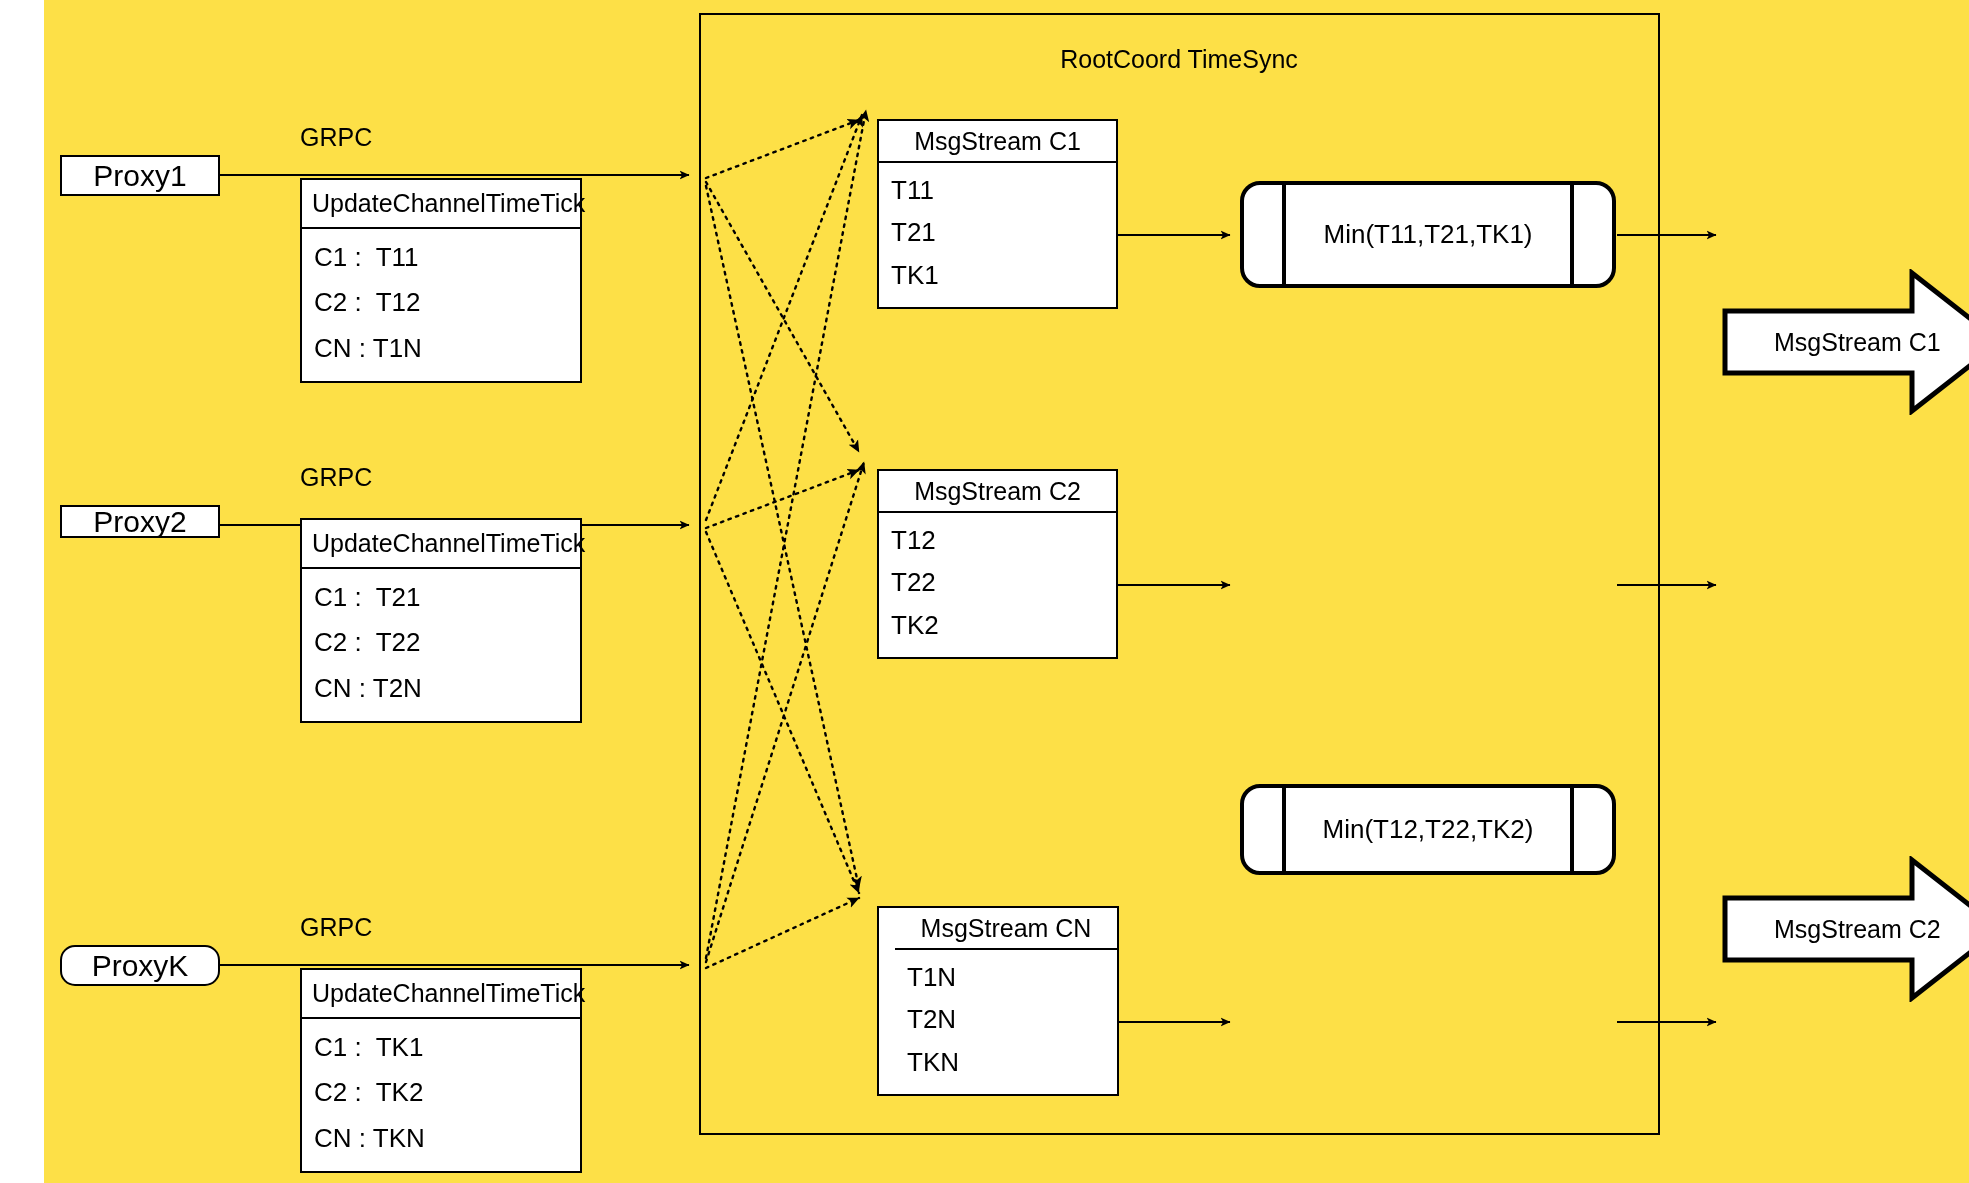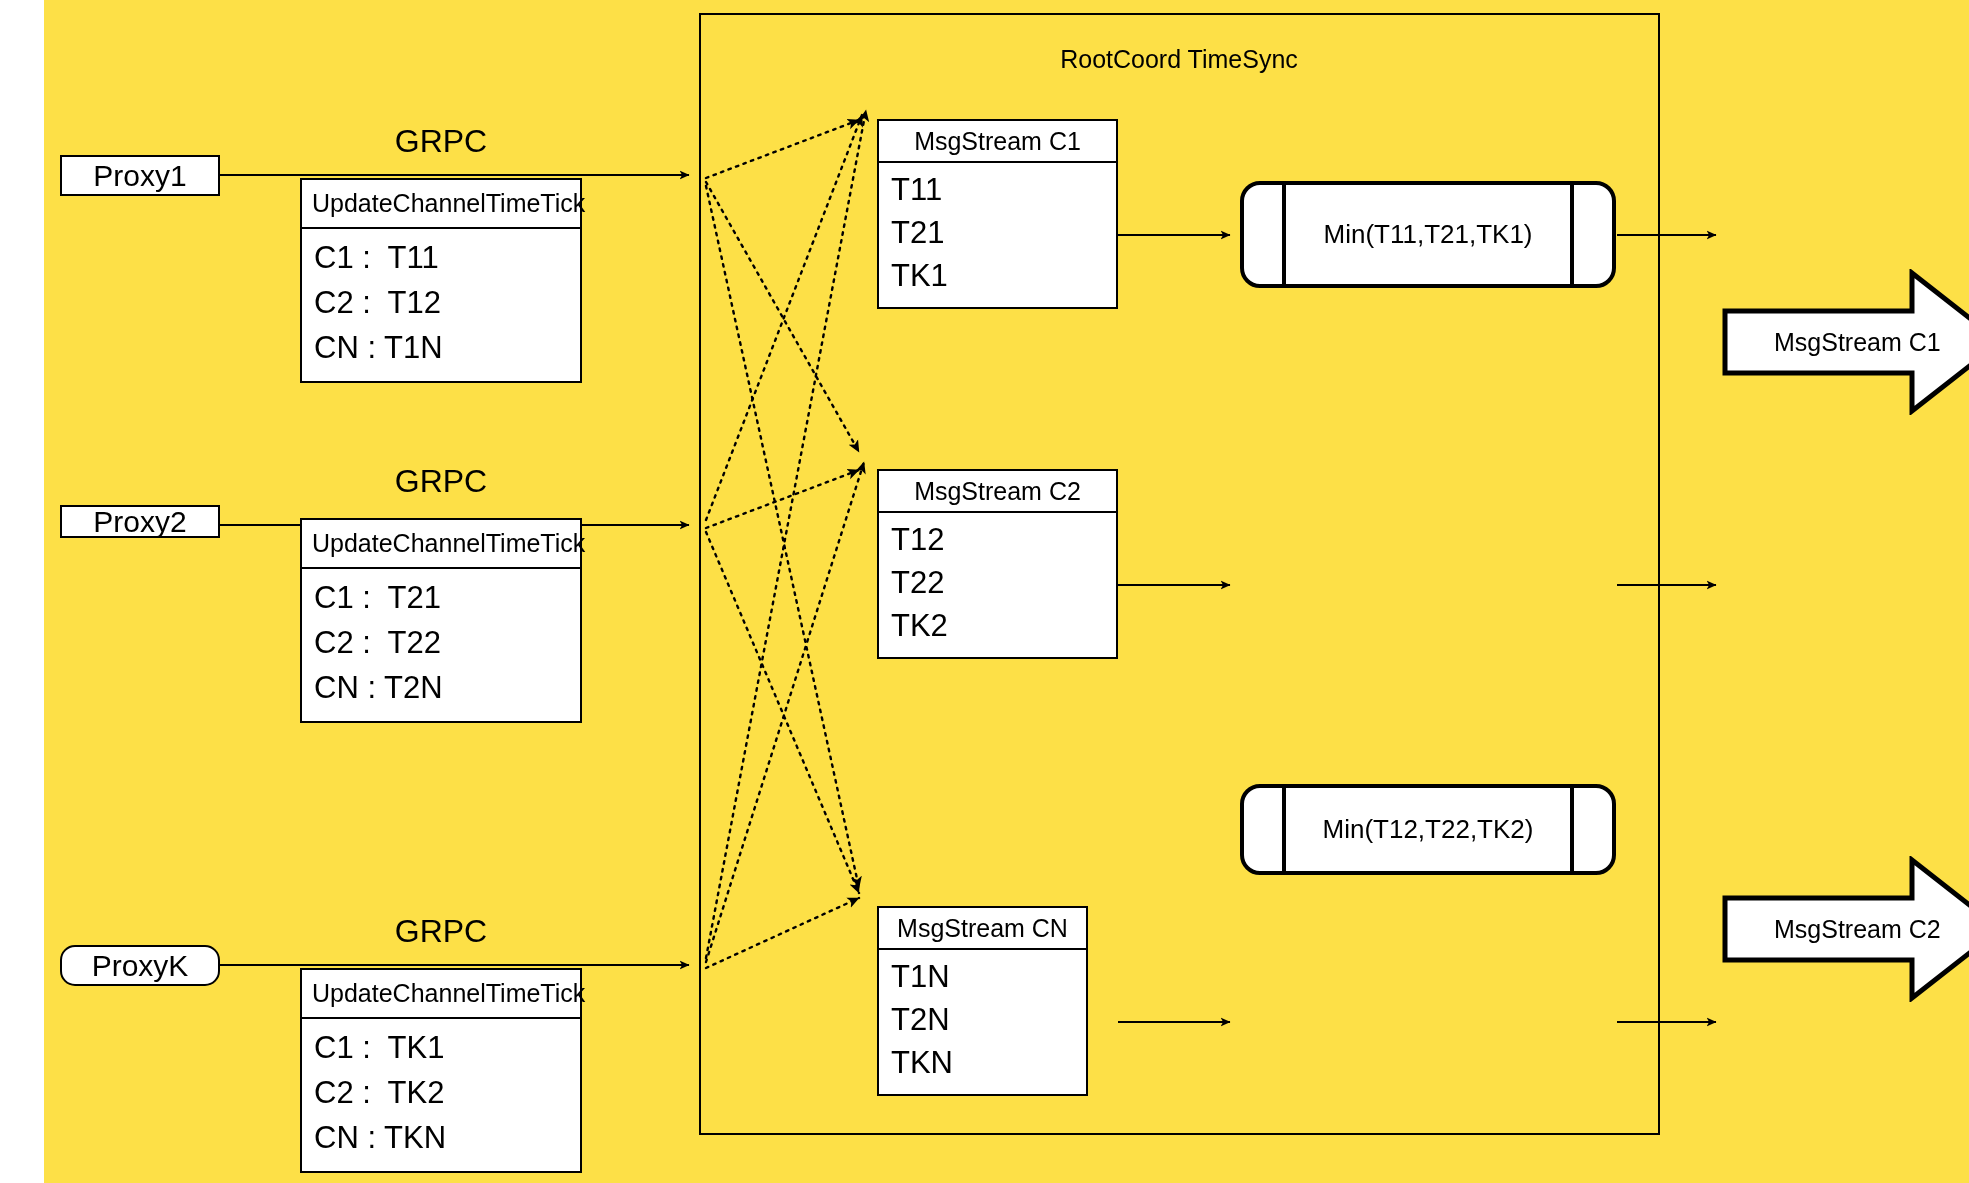--- a/index.html
+++ b/index.html
@@ -17,24 +17,24 @@
 
   
   .tbox{border:2px solid #000;background:#fff;display:flex;flex-direction:column;}
   .tbox .thead{
     border-bottom:2px solid #000;
     display:flex;align-items:center;justify-content:center;
     font-size:25px;
   }
   .tbox .thead.left{justify-content:flex-start;padding-left:10px;}
   .tbox .tbody{flex:1;display:flex;flex-direction:column;justify-content:space-around;padding:6px 0 10px 0;}
-  .tbox .trow{font-size:31px;padding-left:12px;white-space:pre;}
+  .tbox .trow{font-size:26px;padding-left:12px;white-space:pre;}
 
   
-  .caption{font-size:32px;text-align:center;white-space:nowrap;}
+  .caption{font-size:25px;text-align:left;white-space:nowrap;}
 
   
   .container-box{border:2px solid #000;background:transparent;}
   .container-title{font-size:25px;text-align:center;white-space:nowrap;}
 
   
   .minbox{
     border:4px solid #000;border-radius:20px;background:#fff;
     position:relative;display:flex;align-items:center;justify-content:center;
     font-size:26px;
@@ -178,21 +178,21 @@
     <span class="mlabel">Min(T12,T22,TK2)</span>
   </div>
 
   <div class="abs outarrow" style="left:1678px;top:512px;width:282px;height:146px;">
     <svg width="282" height="146" viewBox="0 0 282 146">
       <path d="M3,42 L190,42 L190,4 L278,73 L190,142 L190,104 L3,104 Z" fill="#fff" stroke="#000" stroke-width="5" stroke-linejoin="miter"></path>
     </svg>
     <span class="oalabel">MsgStream C2</span>
   </div>
 
-  <div class="abs tbox" style="left:833px;top:906px;width:211px;height:190px;">
+  <div class="abs tbox" style="left:833px;top:906px;width:242px;height:190px;padding-left:16px;">
     <div class="thead" style="height:40px;">MsgStream CN</div>
     <div class="tbody">
       <div class="trow">T1N</div>
       <div class="trow">T2N</div>
       <div class="trow">TKN</div>
     </div>
   </div>
 
 </div>
 

